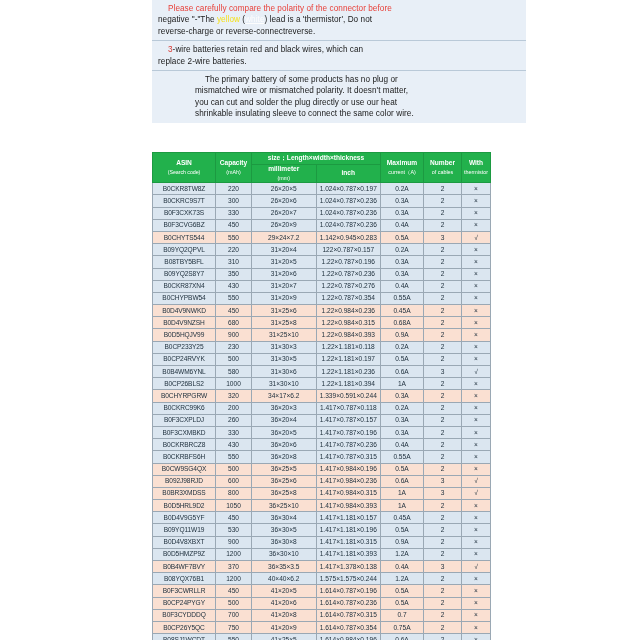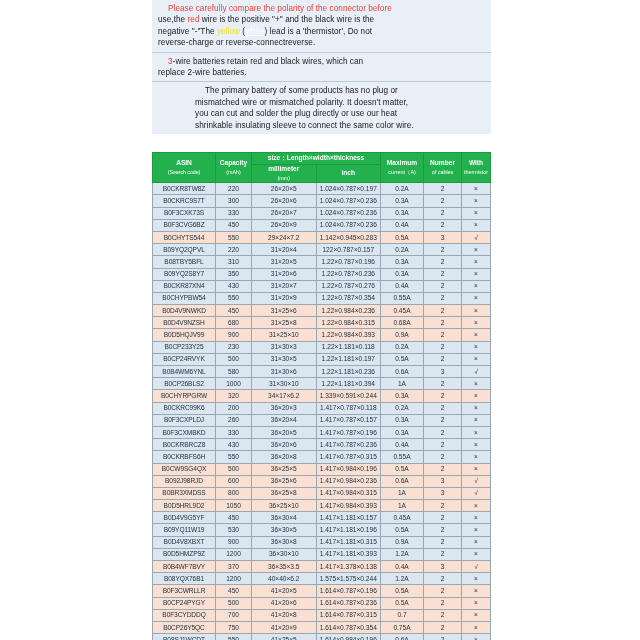--- a/index.html
+++ b/index.html
@@ -17,21 +17,21 @@
     position: relative;
     width: 640px;
     height: 640px;
     background: #ffffff;
   }
   
   .notices {
     position: absolute;
     left: 152px;
     top: 0px;
-    width: 339px;
+    width: 374px;
     background: #e8f0f7;
     box-sizing: border-box;
   }
   .notice {
     background: #e8eff7;
     border-bottom: 1px solid #b9c9d8;
     padding: 3px 5px 3px 6px;
     box-sizing: border-box;
   }
   .notice:last-child { border-bottom: none; padding-left: 43px; }
@@ -100,21 +100,20 @@
   td.th-no  { color: #4c5a66; font-size: 7px; }
 </style>
 </head>
 <body>
 
 <div id="page">
 
   <div class="notices">
       <div class="notice">
         <p class="indent"><span class="red">Please carefully compare the polarity of the connector before</span></p>
-        <p><span>use,</span><span>the </span><span class="red">red</span><span> wire is the positive "+" and the black wire is the</span></p>
         <p><span>negative "-"The </span><span class="yellow">yellow</span><span> (</span><span class="white">white</span><span>) lead is a 'thermistor', Do not</span></p>
         <p><span>reverse-charge or reverse-connectreverse.</span></p>
       </div>
       <div class="notice">
         <p class="indent"><span class="redb">3</span><span>-wire  batteries retain red and black wires, which can</span></p>
         <p><span>replace 2-wire batteries.</span></p>
       </div>
       <div class="notice">
         <p class="indent"><span>The primary battery of some products has no plug or</span></p>
         <p><span>mismatched wire or mismatched polarity. It doesn't matter,</span></p>

